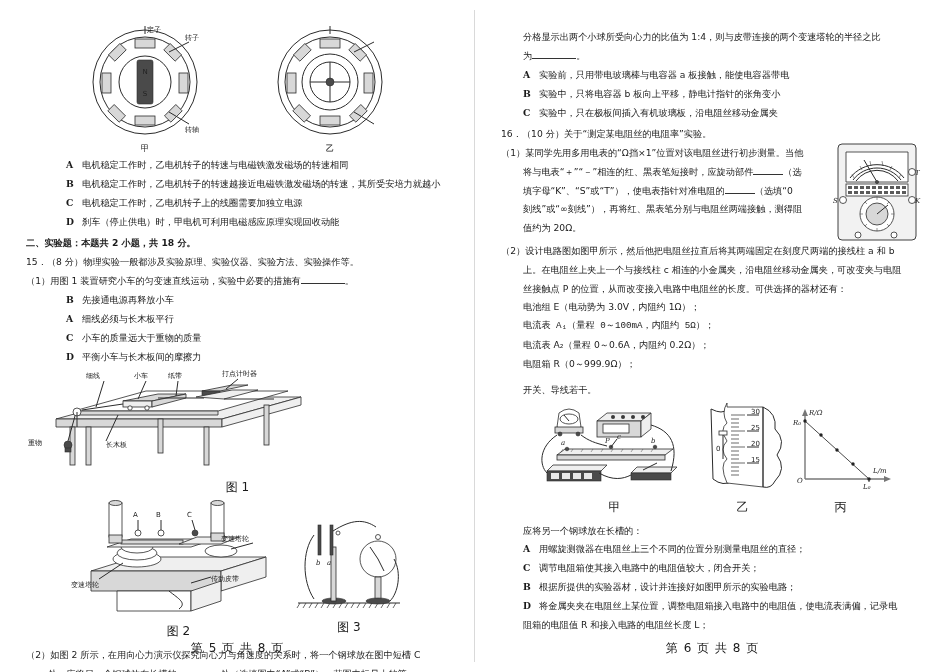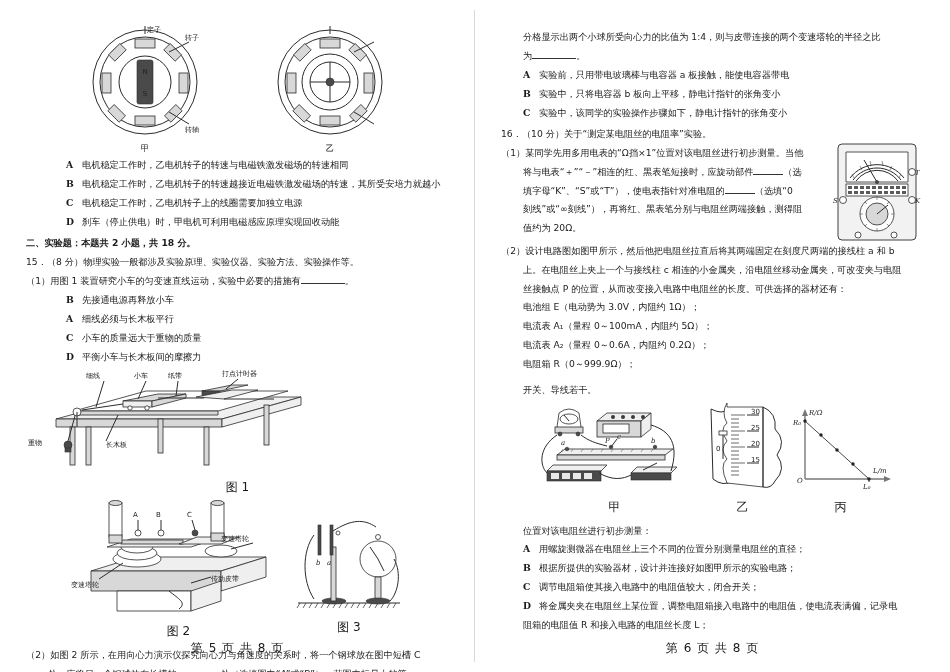--- a/index.html
+++ b/index.html
@@ -332,21 +332,21 @@
 
     <div class="para" style="padding-left:22px;">分格显示出两个小球所受向心力的比值为 1:4，则与皮带连接的两个变速塔轮的半径之比</div>
     <div class="para" style="padding-left:22px;">
       <span>为</span><span class="blank"></span><span>。</span>
     </div>
 
 
     <div>
       <div class="para opt" style="padding-left:22px;"><span class="opt-lbl">A</span><span>实验前，只用带电玻璃棒与电容器 a 板接触，能使电容器带电</span></div>
       <div class="para opt" style="padding-left:22px;"><span class="opt-lbl">B</span><span>实验中，只将电容器 b 板向上平移，静电计指针的张角变小</span></div>
-      <div class="para opt" style="padding-left:22px;"><span class="opt-lbl">C</span><span>实验中，该同学的实验操作步骤如下，静电计指针的张角变小</span></div>
+      <div class="para opt" style="padding-left:22px;"><span class="opt-lbl">C</span><span>实验中，只在极板间插入有机玻璃板，沿电阻丝移动金属夹</span></div>
     </div>
 
     <div class="para hang" style="margin-top:3px;">
       <span>16．</span><span>（10 分）关于“测定某电阻丝的电阻率”实验。</span>
     </div>
 
     <div style="position:relative; min-height:96px;">
       <div style="float:right; width:92px; margin-left:4px; margin-top:-2px;">
         <svg width="90" height="100" viewBox="0 0 90 100">
           <rect x="6" y="2" width="78" height="96" rx="4" class="meterbody"></rect>
@@ -426,21 +426,21 @@
       <div class="para" style="padding-left:22px;">刻线”或“∞刻线”），再将红、黑表笔分别与电阻丝两端接触，测得阻</div>
       <div class="para" style="padding-left:22px;">值约为 20Ω。</div>
     </div>
 
     <div style="clear:both;"></div>
 
     <div class="para hang">（2）设计电路图如图甲所示，然后他把电阻丝拉直后将其两端固定在刻度尺两端的接线柱 a 和 b</div>
     <div class="para" style="padding-left:22px;">上。在电阻丝上夹上一个与接线柱 c 相连的小金属夹，沿电阻丝移动金属夹，可改变夹与电阻</div>
     <div class="para" style="padding-left:22px;">丝接触点 P 的位置，从而改变接入电路中电阻丝的长度。可供选择的器材还有：</div>
     <div class="para" style="padding-left:22px;">电池组 E（电动势为 3.0V，内阻约 1Ω）；</div>
-    <div class="para" style="padding-left:22px;">电流表 A₁（量程 0～100mA，内阻约 5Ω）；</div>
+    <div class="para" style="padding-left:22px;font-family:Liberation Mono, monospace;">电流表 A₁（量程 0～100mA，内阻约 5Ω）；</div>
     <div class="para" style="padding-left:22px;">电流表 A₂（量程 0～0.6A，内阻约 0.2Ω）；</div>
     <div class="para" style="padding-left:22px;">电阻箱 R（0～999.9Ω）；</div>
     <div class="para" style="padding-left:22px;margin-top:8px;">开关、导线若干。</div>
 
     <div class="figrow3">
 
       <div>
         <svg width="168" height="92" viewBox="0 0 168 92">
 
           <path d="M 28 10 q 10 -8 20 0 l 2 14 q -12 6 -24 0 z" class="fillwhite"></path>
@@ -567,25 +567,25 @@
             <circle cx="50" cy="47" r="1.7"></circle>
             <circle cx="66" cy="61" r="1.7"></circle>
             <circle cx="82" cy="76" r="1.7"></circle>
           </g>
           <line x1="82" y1="76" x2="82" y2="79" class="stroke"></line>
         </svg>
         <div class="fig-cap">丙</div>
       </div>
     </div>
 
-    <div class="para" style="padding-left:22px; margin-top:2px;">位置对该电阻丝进行初步测量：</div>
+    <div class="para" style="padding-left:22px; margin-top:2px;">应将另一个钢球放在长槽的：</div>
     <div>
       <div class="para opt" style="padding-left:22px;"><span class="opt-lbl">A</span><span>用螺旋测微器在电阻丝上三个不同的位置分别测量电阻丝的直径；</span></div>
+      <div class="para opt" style="padding-left:22px;"><span class="opt-lbl">C</span><span>调节电阻箱使其接入电路中的电阻值较大，闭合开关；</span></div>
       <div class="para opt" style="padding-left:22px;"><span class="opt-lbl">B</span><span>根据所提供的实验器材，设计并连接好如图甲所示的实验电路；</span></div>
-      <div class="para opt" style="padding-left:22px;"><span class="opt-lbl">C</span><span>调节电阻箱使其接入电路中的电阻值较大，闭合开关；</span></div>
       <div class="para opt" style="padding-left:22px;"><span class="opt-lbl">D</span><span>将金属夹夹在电阻丝上某位置，调整电阻箱接入电路中的电阻值，使电流表满偏，记录电</span></div>
       <div class="para" style="padding-left:22px;">阻箱的电阻值 R 和接入电路的电阻丝长度 L；</div>
     </div>
 
     <div class="footer">第 6 页  共 8 页</div>
   </div>
 
 </div>
 
 </body></html>

